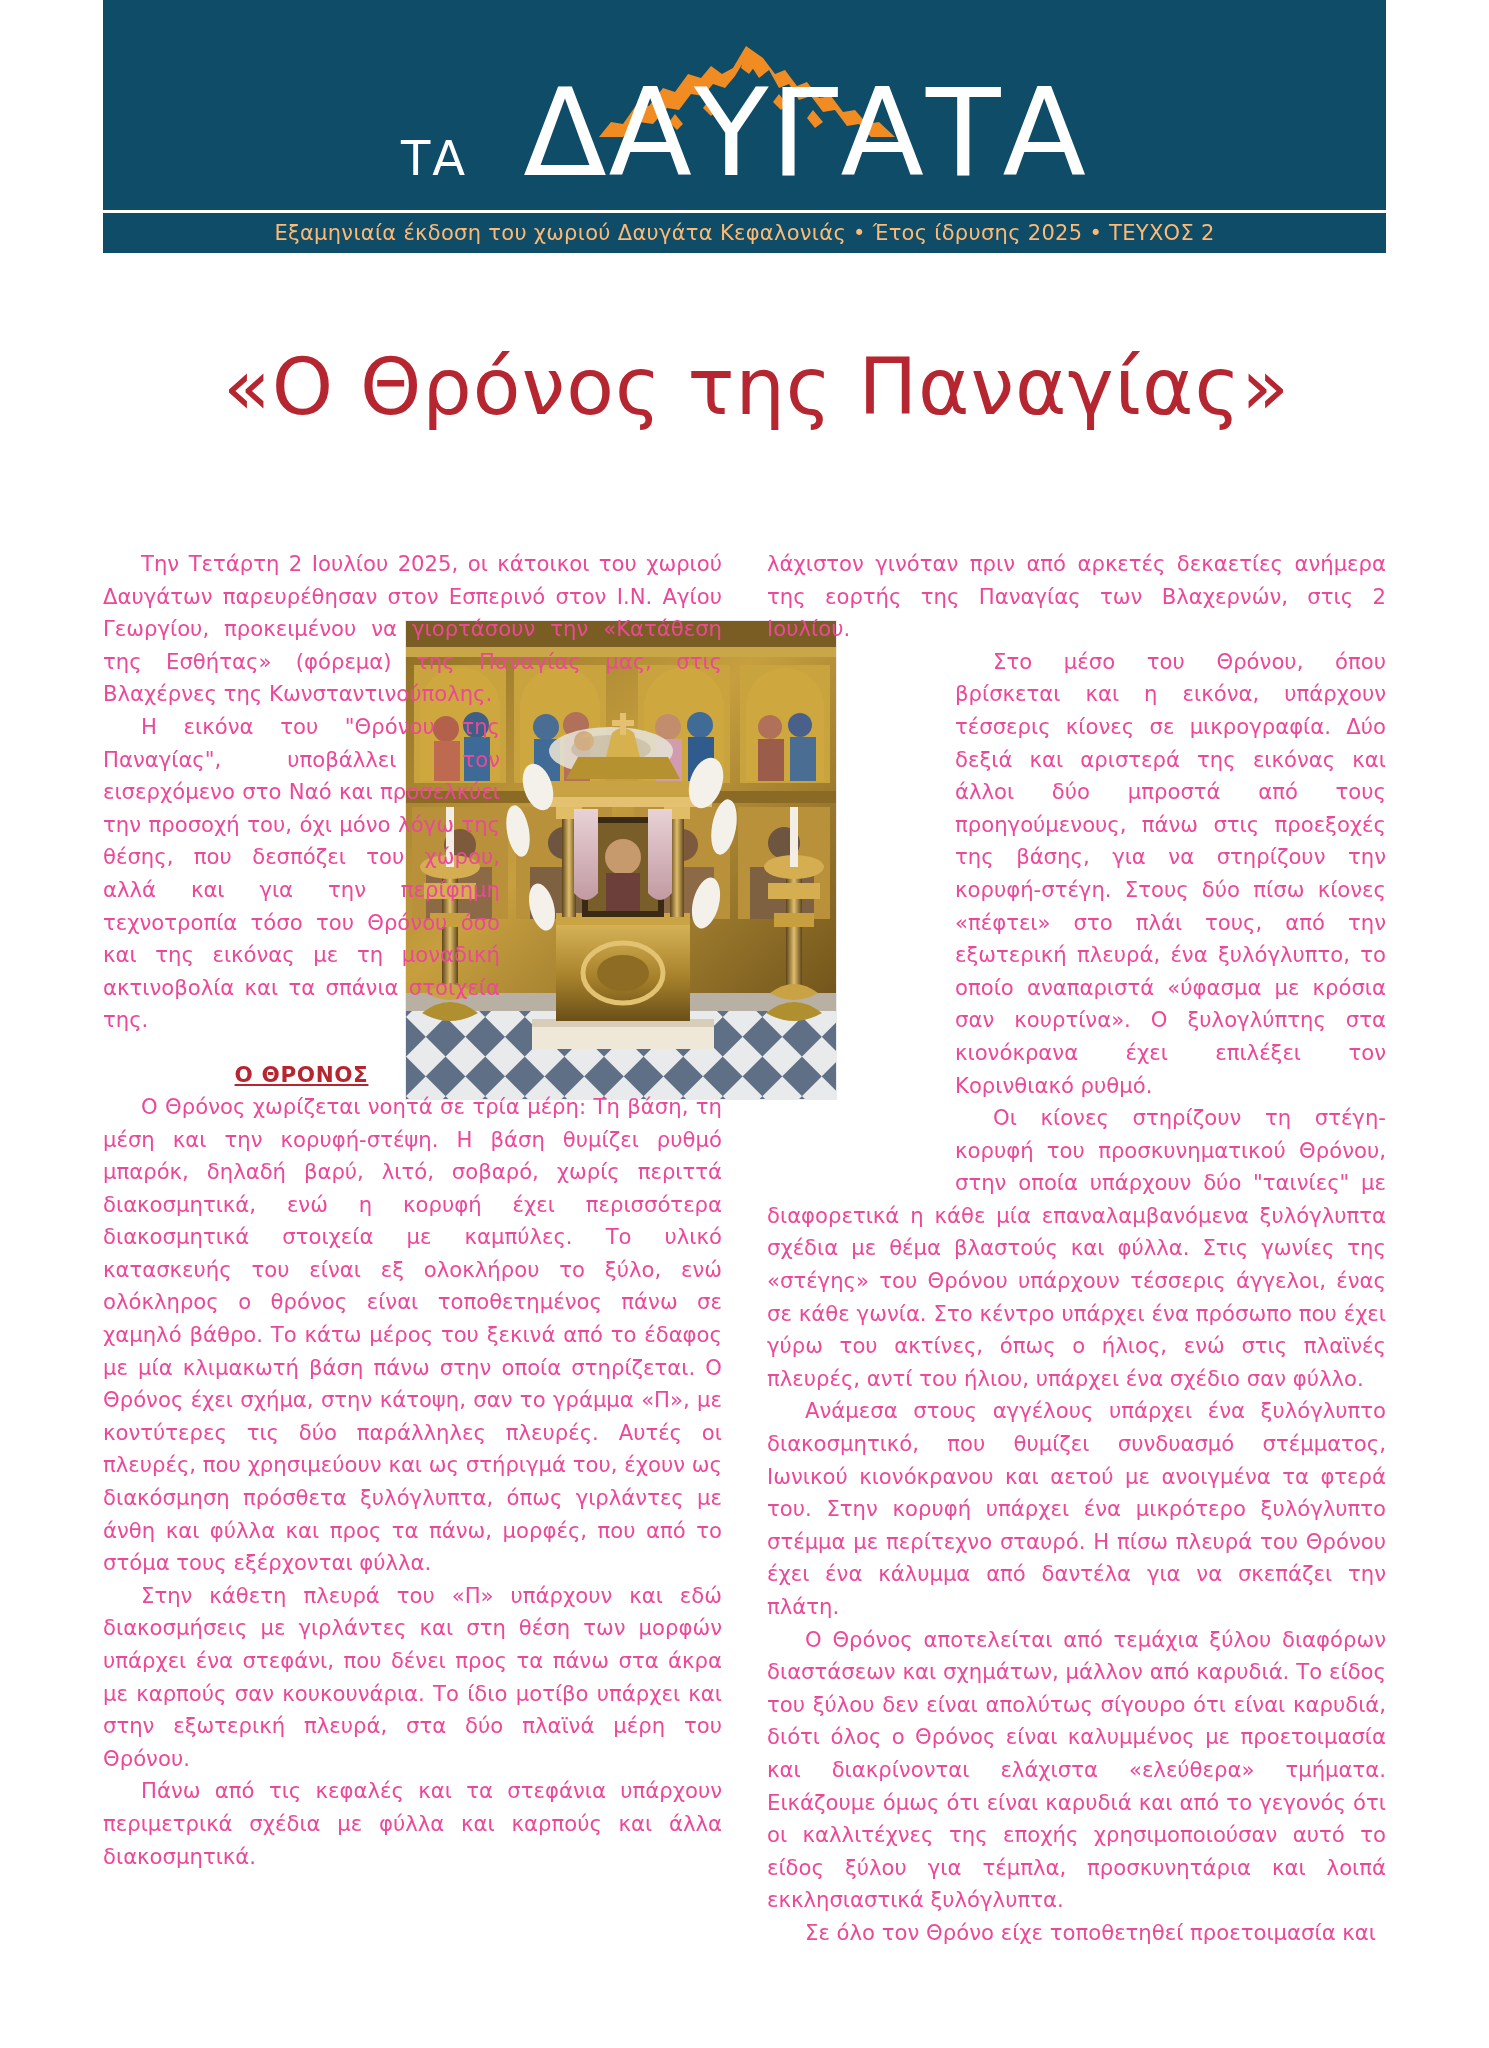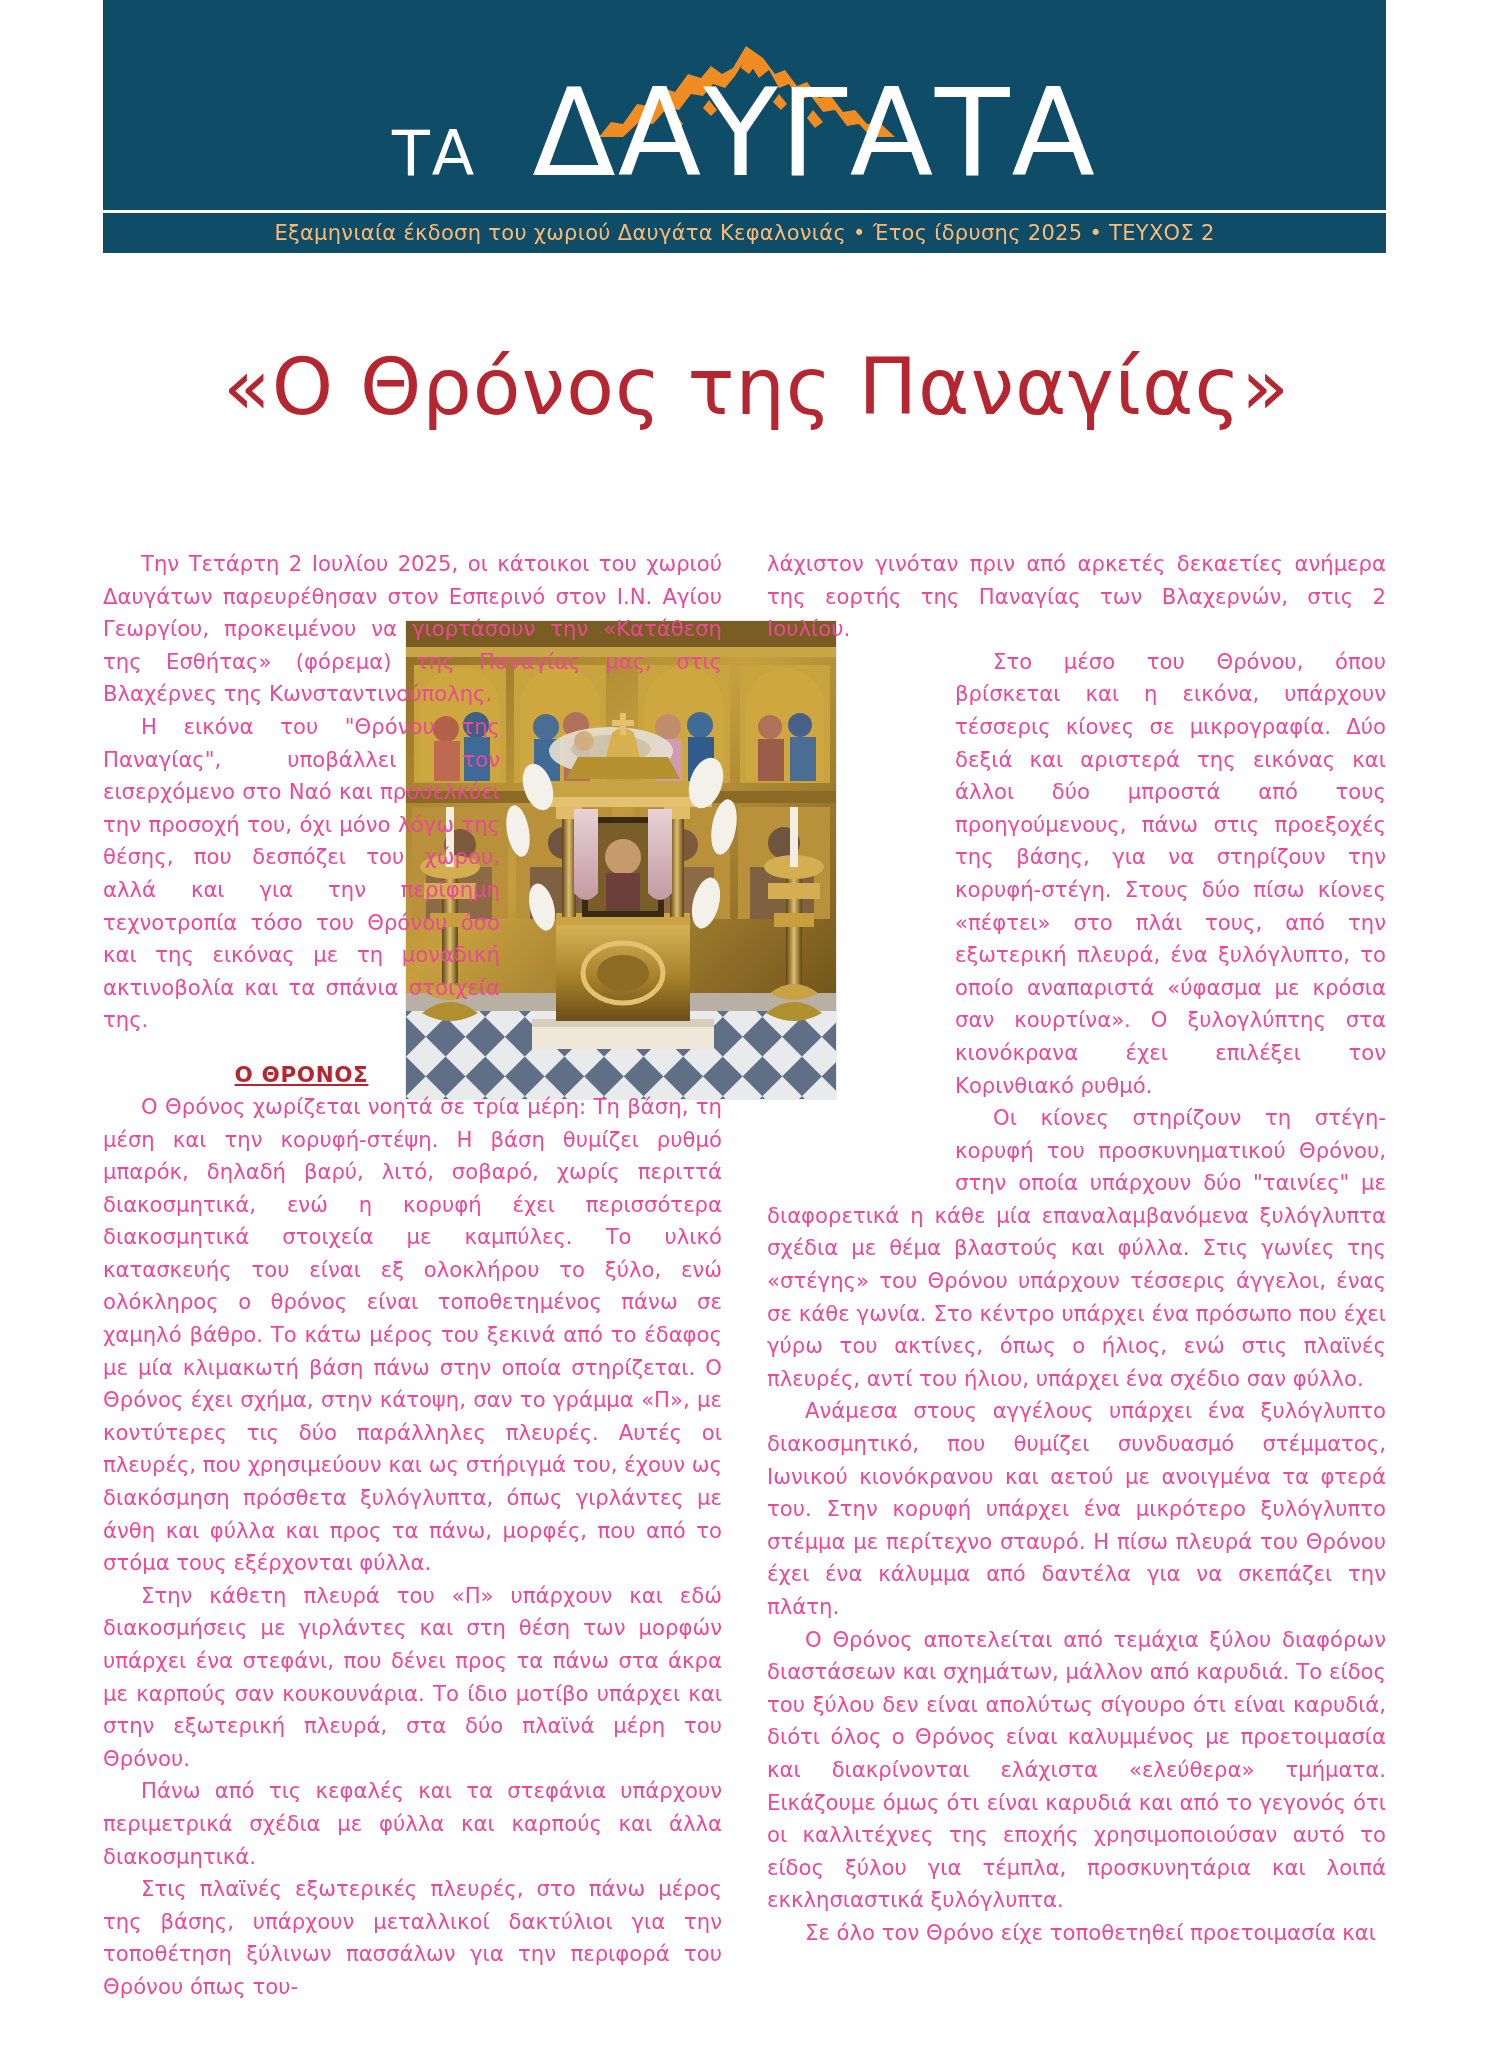--- a/index.html
+++ b/index.html
@@ -55,21 +55,21 @@
     bottom: 2px;
     text-align: center;
     color: #ffffff;
     font-family: "DejaVu Sans", "Liberation Sans", sans-serif;
     font-weight: 400;
     letter-spacing: 1px;
     line-height: 1;
     white-space: nowrap;
   }
   .logo-ta {
-    font-size: 62px;
+    font-size: 48px;
     letter-spacing: 2px;
     vertical-align: baseline;
   }
   .logo-main {
     font-size: 122px;
     letter-spacing: 2px;
     vertical-align: baseline;
     margin-left: 36px;
   }
 
@@ -351,21 +351,20 @@
 <div class="columns">
 
   <div class="col">
     <p class="body">Την Τετάρτη 2 Ιουλίου 2025, οι κάτοικοι του χωριού Δαυγάτων παρευρέθησαν στον Εσπερινό στον Ι.Ν. Αγίου Γεωργίου, προκειμένου να γιορτάσουν την «Κατάθεση της Εσθήτας» (φόρεμα) της Παναγίας μας, στις Βλαχέρνες της Κωνσταντινούπολης.</p>
     <div class="float-right-photo"></div>
     <p class="body">Η εικόνα του "Θρόνου της Παναγίας", υποβάλλει τον εισερχόμενο στο Ναό και προσελκύει την προσοχή του, όχι μόνο λόγω της θέσης, που δεσπόζει του χώρου, αλλά και για την περίφημη τεχνοτροπία τόσο του Θρόνου όσο και της εικόνας με τη μοναδική ακτινοβολία και τα σπάνια στοιχεία της.</p>
     <h2 class="section">Ο ΘΡΟΝΟΣ</h2>
     <p class="body">Ο Θρόνος χωρίζεται νοητά σε τρία μέρη: Τη βάση, τη μέση και την κορυφή-στέψη. Η βάση θυμίζει ρυθμό μπαρόκ, δηλαδή βαρύ, λιτό, σοβαρό, χωρίς περιττά διακοσμητικά, ενώ η κορυφή έχει περισσότερα διακοσμητικά στοιχεία με καμπύλες. Το υλικό κατασκευής του είναι εξ ολοκλήρου το ξύλο, ενώ ολόκληρος ο θρόνος είναι τοποθετημένος πάνω σε χαμηλό βάθρο. Το κάτω μέρος του ξεκινά από το έδαφος με μία κλιμακωτή βάση πάνω στην οποία στηρίζεται. Ο Θρόνος έχει σχήμα, στην κάτοψη, σαν το γράμμα «Π», με κοντύτερες τις δύο παράλληλες πλευρές. Αυτές οι πλευρές, που χρησιμεύουν και ως στήριγμά του, έχουν ως διακόσμηση πρόσθετα ξυλόγλυπτα, όπως γιρλάντες με άνθη και φύλλα και προς τα πάνω, μορφές, που από το στόμα τους εξέρχονται φύλλα.</p>
     <p class="body">Στην κάθετη πλευρά του «Π» υπάρχουν και εδώ διακοσμήσεις με γιρλάντες και στη θέση των μορφών υπάρχει ένα στεφάνι, που δένει προς τα πάνω στα άκρα με καρπούς σαν κουκουνάρια. Το ίδιο μοτίβο υπάρχει και στην εξωτερική πλευρά, στα δύο πλαϊνά μέρη του Θρόνου.</p>
     <p class="body">Πάνω από τις κεφαλές και τα στεφάνια υπάρχουν περιμετρικά σχέδια με φύλλα και καρπούς και άλλα διακοσμητικά.</p>
-    <p class="body">Στις πλαϊνές εξωτερικές πλευρές, στο πάνω μέρος της βάσης, υπάρχουν μεταλλικοί δακτύλιοι για την τοποθέτηση ξύλινων πασσάλων για την περιφορά του Θρόνου όπως του-</p>
   </div>
 
   <div class="col">
     <p class="body no-indent">λάχιστον γινόταν πριν από αρκετές δεκαετίες ανήμερα της εορτής της Παναγίας των Βλαχερνών, στις 2 Ιουλίου.</p>
     <div class="float-left-photo"></div>
     <p class="body">Στο μέσο του Θρόνου, όπου βρίσκεται και η εικόνα, υπάρχουν τέσσερις κίονες σε μικρογραφία. Δύο δεξιά και αριστερά της εικόνας και άλλοι δύο μπροστά από τους προηγούμενους, πάνω στις προεξοχές της βάσης, για να στηρίζουν την κορυφή-στέγη. Στους δύο πίσω κίονες «πέφτει» στο πλάι τους, από την εξωτερική πλευρά, ένα ξυλόγλυπτο, το οποίο αναπαριστά «ύφασμα με κρόσια σαν κουρτίνα». Ο ξυλογλύπτης στα κιονόκρανα έχει επιλέξει τον Κορινθιακό ρυθμό.</p>
     <p class="body">Οι κίονες στηρίζουν τη στέγη-κορυφή του προσκυνηματικού Θρόνου, στην οποία υπάρχουν δύο "ταινίες" με διαφορετικά η κάθε μία επαναλαμβανόμενα ξυλόγλυπτα σχέδια με θέμα βλαστούς και φύλλα. Στις γωνίες της «στέγης» του Θρόνου υπάρχουν τέσσερις άγγελοι, ένας σε κάθε γωνία. Στο κέντρο υπάρχει ένα πρόσωπο που έχει γύρω του ακτίνες, όπως ο ήλιος, ενώ στις πλαϊνές πλευρές, αντί του ήλιου, υπάρχει ένα σχέδιο σαν φύλλο.</p>
     <p class="body">Ανάμεσα στους αγγέλους υπάρχει ένα ξυλόγλυπτο διακοσμητικό, που θυμίζει συνδυασμό στέμματος, Ιωνικού κιονόκρανου και αετού με ανοιγμένα τα φτερά του. Στην κορυφή υπάρχει ένα μικρότερο ξυλόγλυπτο στέμμα με περίτεχνο σταυρό. Η πίσω πλευρά του Θρόνου έχει ένα κάλυμμα από δαντέλα για να σκεπάζει την πλάτη.</p>
     <p class="body">Ο Θρόνος αποτελείται από τεμάχια ξύλου διαφόρων διαστάσεων και σχημάτων, μάλλον από καρυδιά. Το είδος του ξύλου δεν είναι απολύτως σίγουρο ότι είναι καρυδιά, διότι όλος ο Θρόνος είναι καλυμμένος με προετοιμασία και διακρίνονται ελάχιστα «ελεύθερα» τμήματα. Εικάζουμε όμως ότι είναι καρυδιά και από το γεγονός ότι οι καλλιτέχνες της εποχής χρησιμοποιούσαν αυτό το είδος ξύλου για τέμπλα, προσκυνητάρια και λοιπά εκκλησιαστικά ξυλόγλυπτα.</p>
     <p class="body">Σε όλο τον Θρόνο είχε τοποθετηθεί προετοιμασία και</p>

